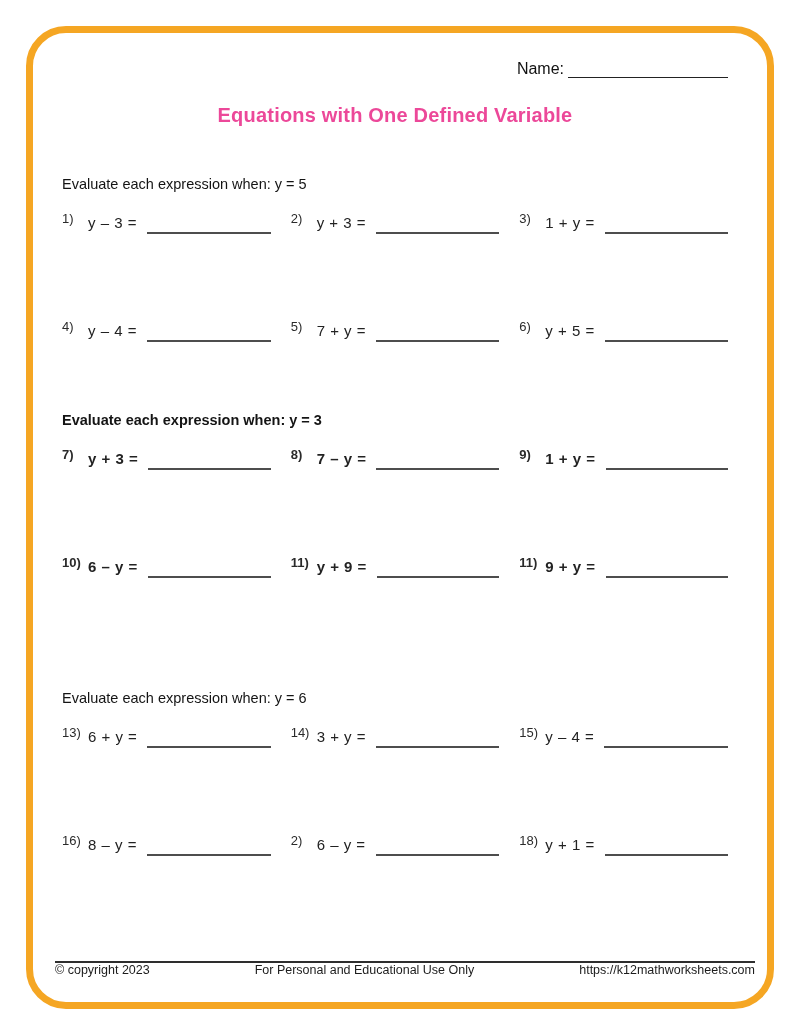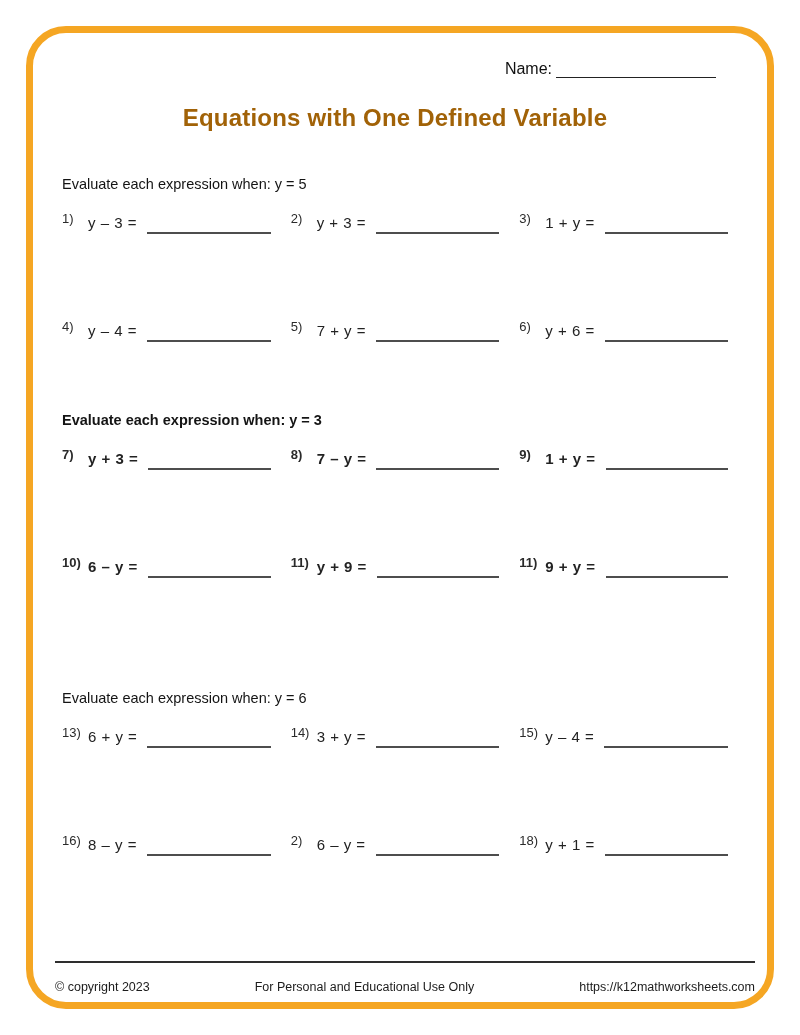--- a/index.html
+++ b/index.html
@@ -28,43 +28,43 @@
   }
   .content {
     position: absolute;
     left: 62px;
     width: 666px;
     top: 0;
   }
   .name-row {
     position: absolute;
     top: 60px;
-    right: 12px;
+    right: 0;
     display: flex;
     align-items: flex-end;
     font-size: 16px;
   }
   .name-label { color: #111; }
   .name-line {
     display: inline-block;
     width: 160px;
     height: 17px;
     border-bottom: 1.6px solid #222;
     margin-left: 4px;
   }
   .title {
     position: absolute;
     top: 104px;
     left: 0;
     width: 100%;
     text-align: center;
-    font-size: 24px;
+    font-size: 20px;
     font-weight: 700;
     letter-spacing: 0.2px;
-    color: #a16207;
+    color: #ec4899;
   }
   .section { position: absolute; left: 0; width: 100%; }
   .section-1 { top: 176px; }
   .section-2 { top: 412px; font-weight: bold; }
   .section-3 { top: 690px; }
   .instruction {
     font-size: 14.5px;
     color: #141414;
   }
   .problems-row {
@@ -99,21 +99,21 @@
     margin-left: 10px;
     border-bottom: 2px solid #4d4d4d;
     height: 100%;
   }
   .footer {
     position: absolute;
     left: 55px;
     right: 45px;
     top: 961px;
     border-top: 2px solid #2e2e2e;
-    padding-top: 17px;
+    padding-top: 0;
     display: flex;
     justify-content: space-between;
     align-items: baseline;
     font-size: 12.5px;
     color: #1c1c1c;
   }
   .footer-center { text-align: center; }
   .footer-right { text-align: right; }
 </style>
 </head>
@@ -156,21 +156,21 @@
           <span class="pexpr">y – 4 =</span>
           <span class="blank"></span>
         </div>
         <div class="problem">
           <span class="pnum">5)</span>
           <span class="pexpr">7 + y =</span>
           <span class="blank"></span>
         </div>
         <div class="problem">
           <span class="pnum">6)</span>
-          <span class="pexpr">y + 6 =</span>
+          <span class="pexpr">y + 5 =</span>
           <span class="blank"></span>
         </div>
       </div>
     </div>
 
     <div class="section section-2">
       <div class="instruction">Evaluate each expression when: y = 3</div>
       <div class="problems-row row-a">
         <div class="problem">
           <span class="pnum">7)</span>

